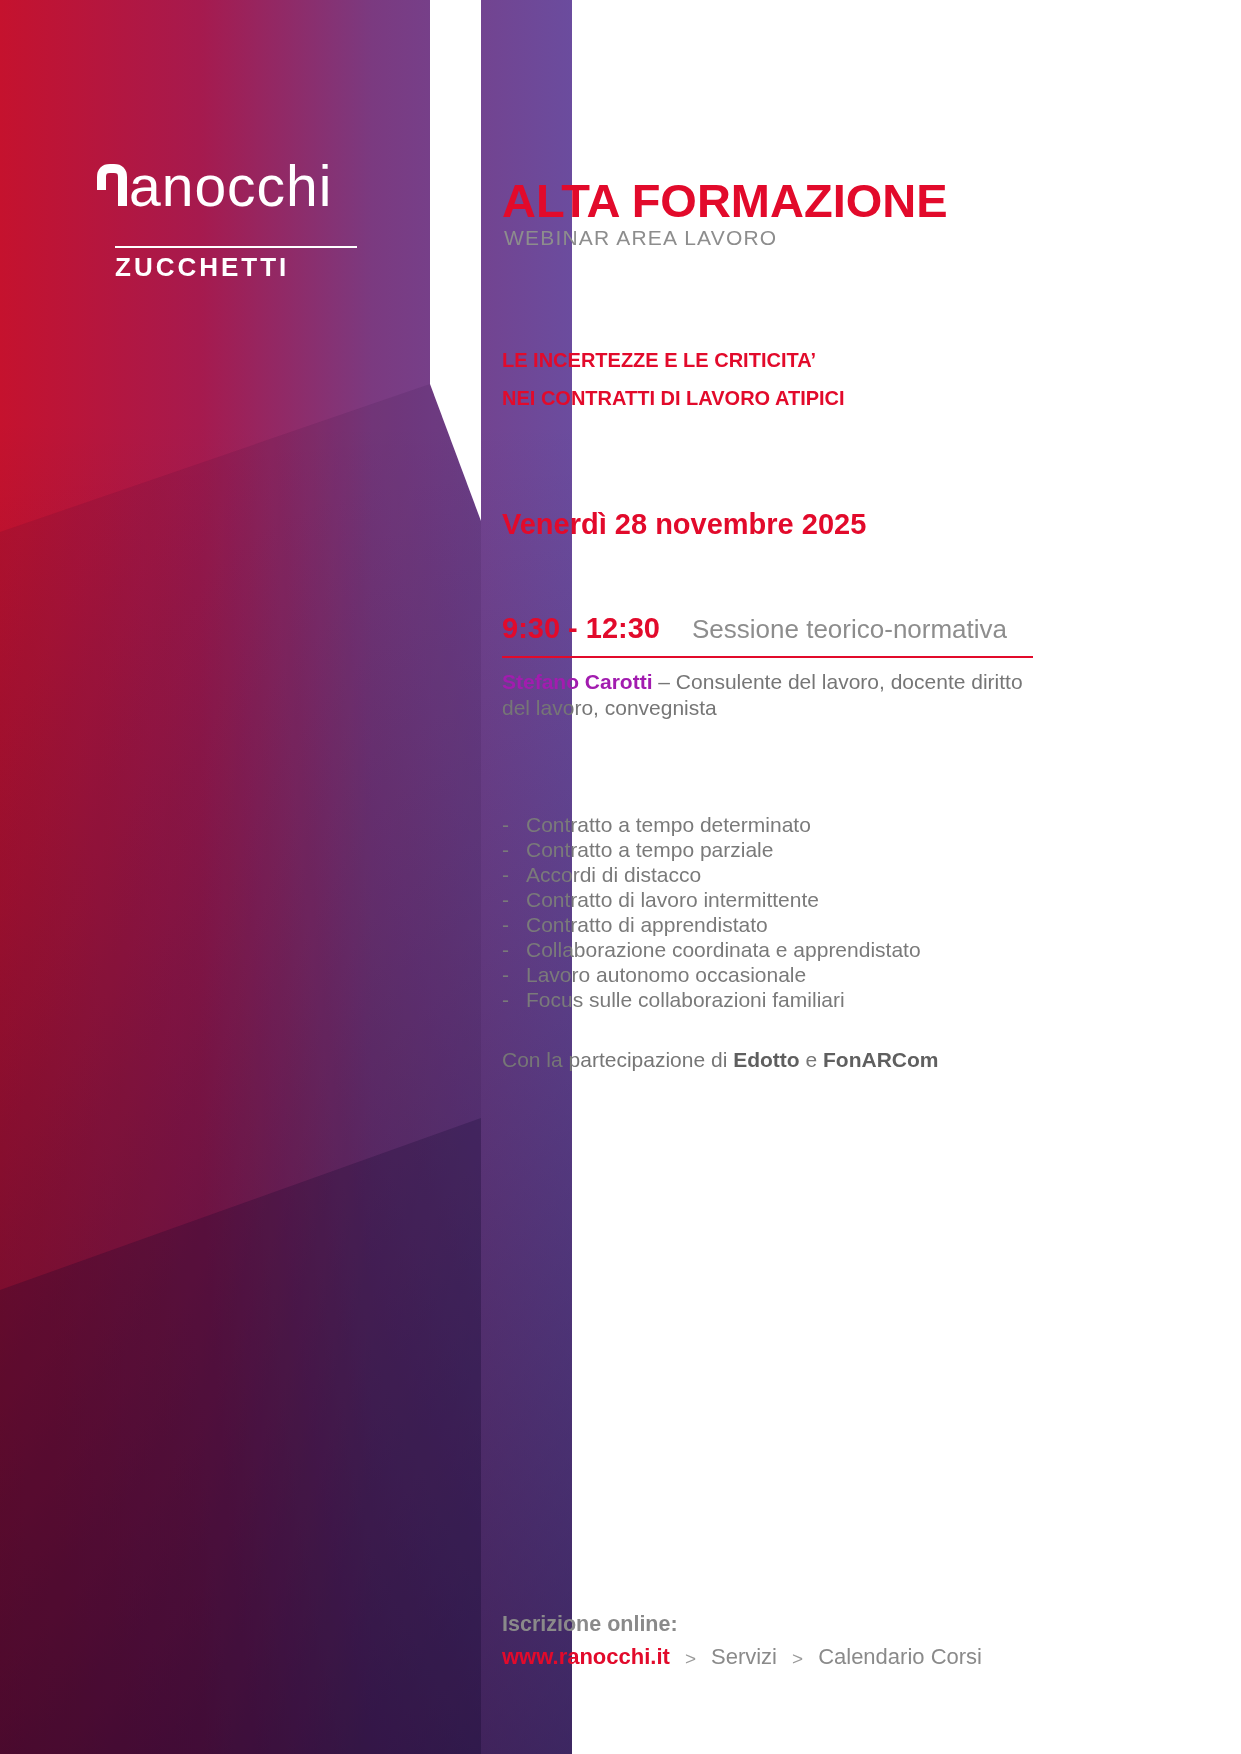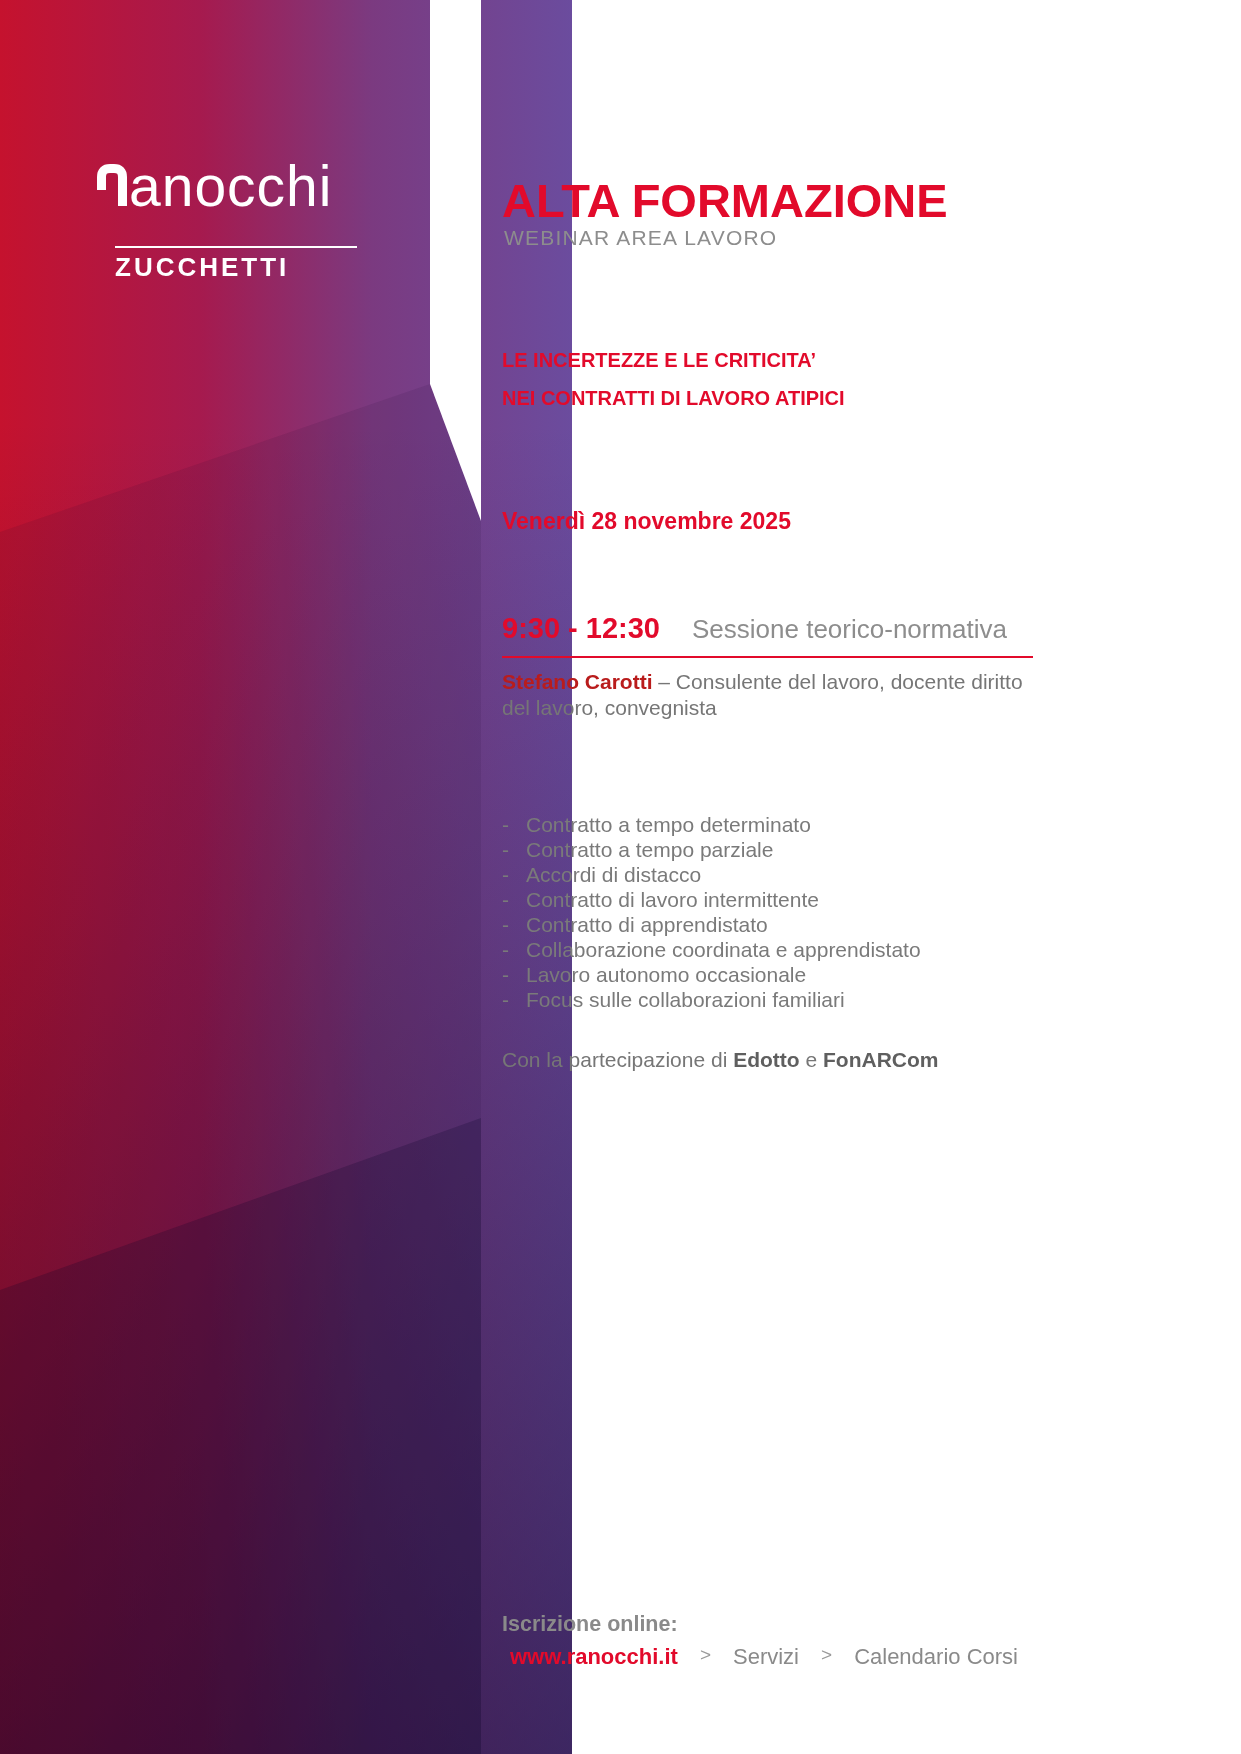--- a/index.html
+++ b/index.html
@@ -59,53 +59,53 @@
     position:absolute;left:2px;top:226px;
     font-size:21px;color:#8d8d8d;letter-spacing:1.2px;white-space:nowrap;
   }
   .event-title{
     position:absolute;left:0;top:341px;margin:0;
     font-size:20px;line-height:38px;font-weight:700;color:#e20a2b;
     white-space:nowrap;
   }
   .event-date{
     position:absolute;left:0;top:508px;
-    font-size:23px;font-weight:700;color:#e20a2b;white-space:nowrap;
+    font-size:29px;font-weight:700;color:#e20a2b;white-space:nowrap;
   }
   .session-row{
     position:absolute;left:0;top:612px;display:flex;align-items:baseline;white-space:nowrap;gap:16px;
   }
   .session-time{font-size:29px;font-weight:700;color:#e20a2b;}
   .session-name{font-size:26px;color:#8d8d8d;margin-left:16px;}
   .session-rule{
     position:absolute;left:0;top:656px;width:531px;height:2px;background:#e20a2b;border:none;margin:0;
   }
   .speakers{
     position:absolute;left:0;top:669px;margin:0;width:540px;
     font-size:21px;line-height:26px;color:#767676;
   }
   .speaker{display:block;}
-  .spk-name{font-weight:700;color:#b91c1c;}
+  .spk-name{font-weight:700;color:#a21caf;}
   .topics{
     position:absolute;left:0;top:812px;margin:0;padding:0;list-style:none;width:540px;
     font-size:21px;color:#7a7a7a;
   }
   .topics li{display:flex;line-height:25px;}
   .topics .dash{width:24px;flex:none;}
   .participation{
     position:absolute;left:0;top:1048px;margin:0;width:540px;
     font-size:21px;color:#767676;
   }
   .participation b{color:#5f5f5f;}
   .footer-label{
     position:absolute;left:0;top:1612px;
     font-size:21.5px;color:#8a8a8a;font-weight:bold;
   }
   .footer-links{
-    position:absolute;left:8px;top:1644px;display:flex;align-items:flex-start;gap:22px;
+    position:absolute;left:0;top:1644px;display:flex;align-items:flex-end;gap:15px;
     font-size:22px;color:#8a8a8a;white-space:nowrap;
   }
   .footer-links .url{color:#e20a2b;font-weight:700;}
   .footer-links .sep{font-size:19px;color:#9a9a9a;}
 </style>
 </head>
 <body>
 
 <div class="page">
 

